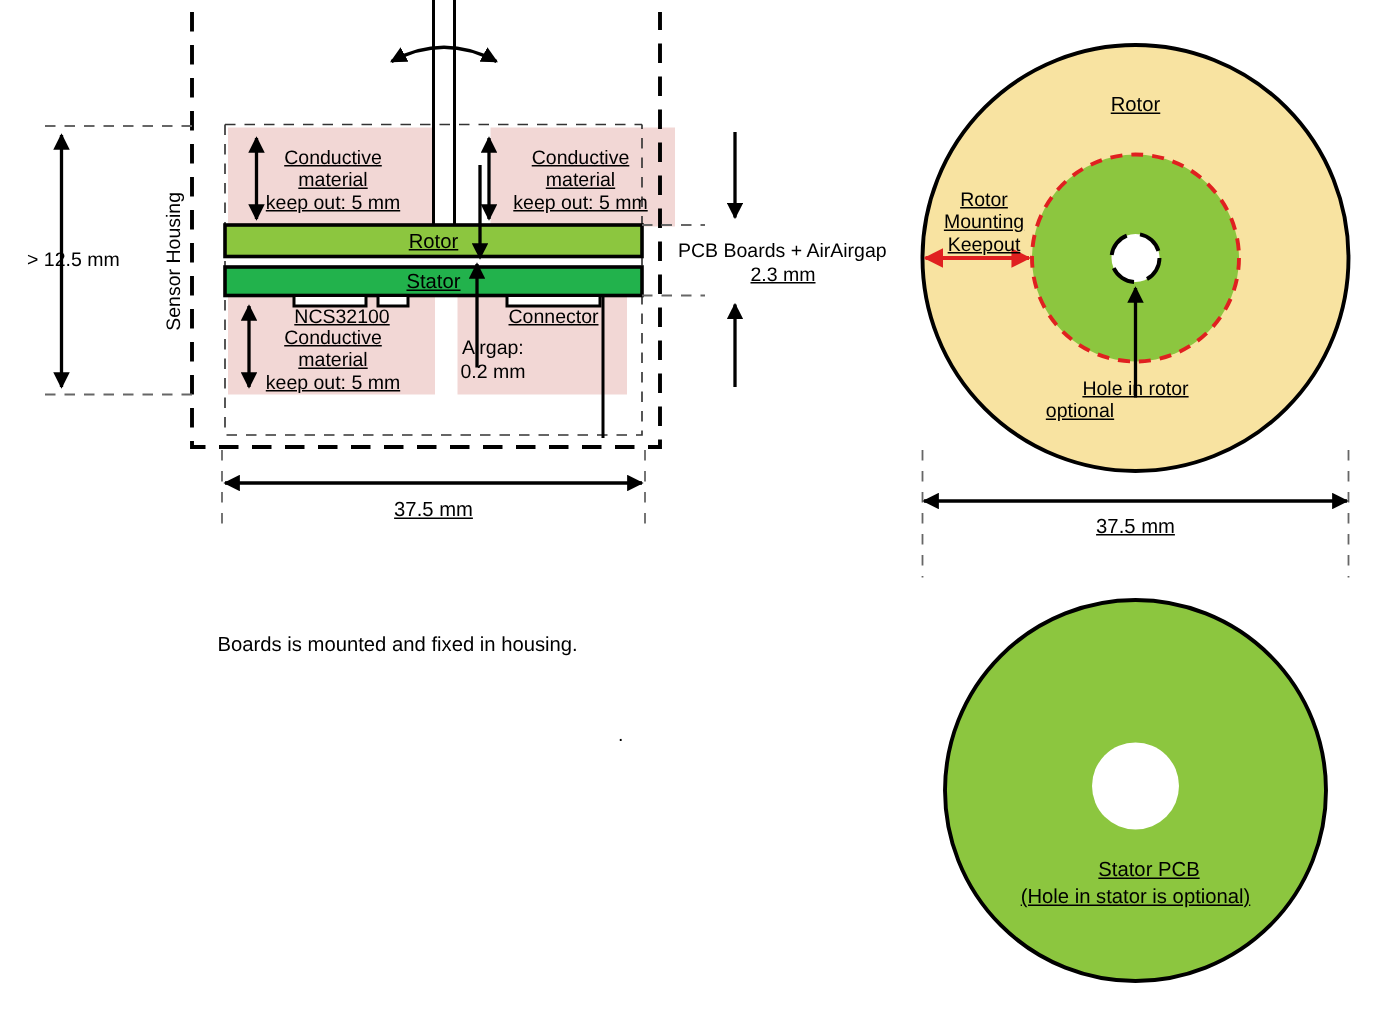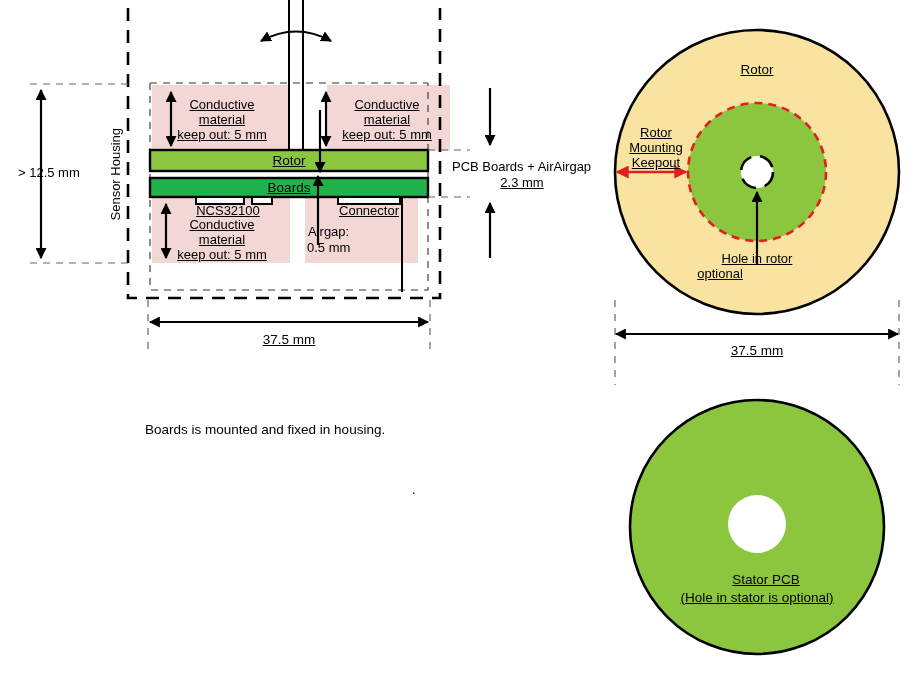--- a/index.html
+++ b/index.html
@@ -176,30 +176,30 @@
   <div class="lbl l" style="left:4px; top:165px;margin-left:14px;">&gt; 12.5 mm</div>
 
   <div class="vert" style="left:108px; top:128px;">Sensor Housing</div>
 
   <div class="lbl c" style="left:222px; top:97px;">Conductive<br>material<br>keep out: 5 mm</div>
 
   <div class="lbl c" style="left:387px; top:97px;">Conductive<br>material<br>keep out: 5 mm</div>
 
   <div class="lbl c" style="left:289px; top:153px; font-size:13.5px;">Rotor</div>
 
-  <div class="lbl c" style="left:289px; top:180px; font-size:13.5px;">Boards</div>
+  <div class="lbl c" style="left:289px; top:180px; font-size:13.5px;">Stator</div>
 
   <div class="lbl c" style="left:228px; top:203px;">NCS32100</div>
 
   <div class="lbl c" style="left:369px; top:203px;">Connector</div>
 
   <div class="lbl c" style="left:222px; top:217px;">Conductive<br>material<br>keep out: 5 mm</div>
 
   <div class="lbl l" style="left:308px; top:224px;">Airgap:</div>
-  <div class="lbl l" style="left:307px; top:240px;">0.5 mm</div>
+  <div class="lbl l" style="left:307px; top:240px;">0.2 mm</div>
 
   <div class="lbl l" style="left:452px; top:159px;">PCB Boards + AirAirgap</div>
   <div class="lbl c" style="left:522px; top:175px;">2.3 mm</div>
 
   <div class="lbl c" style="left:289px; top:332px; font-size:13.5px;">37.5 mm</div>
 
   <div class="notes" style="left:145px; top:420px;">
     <div>Boards is mounted and fixed in housing.</div>
   </div>
 

